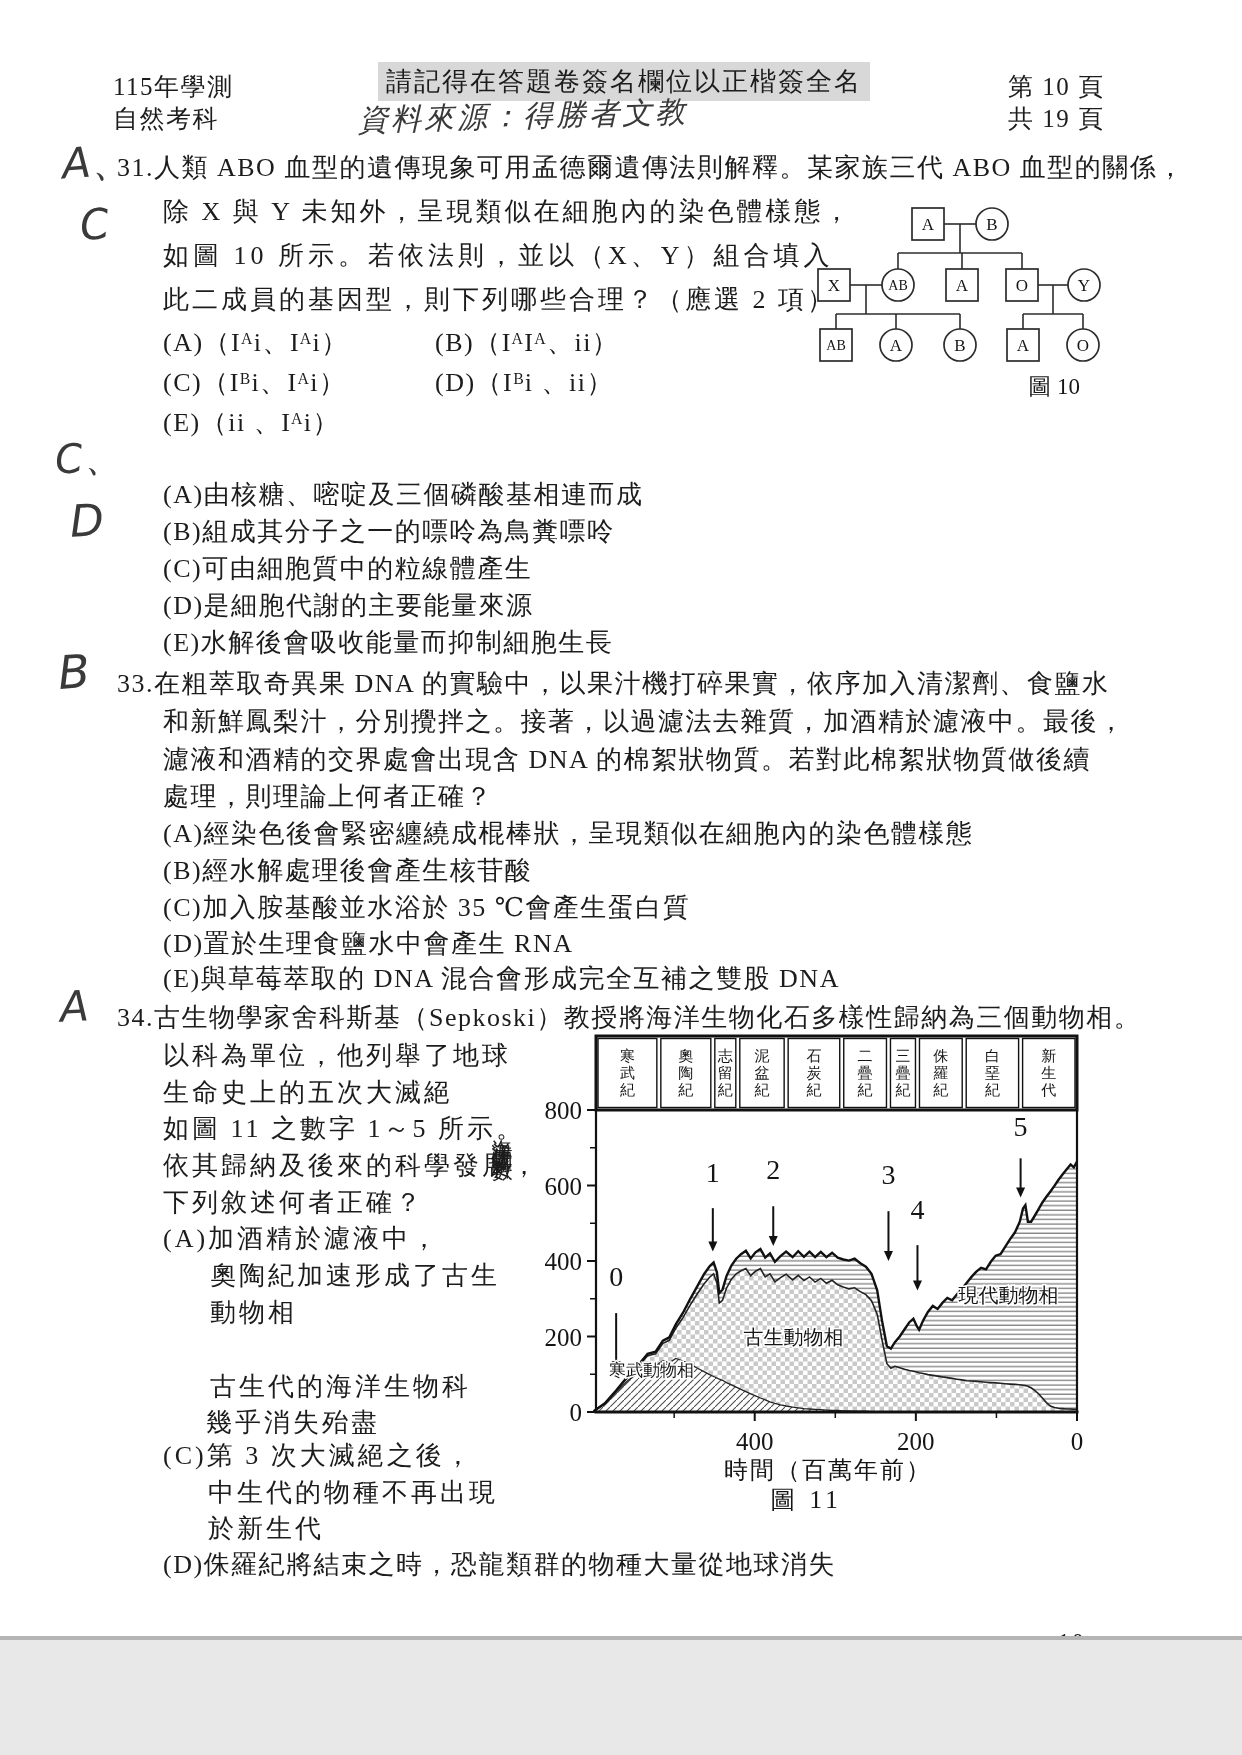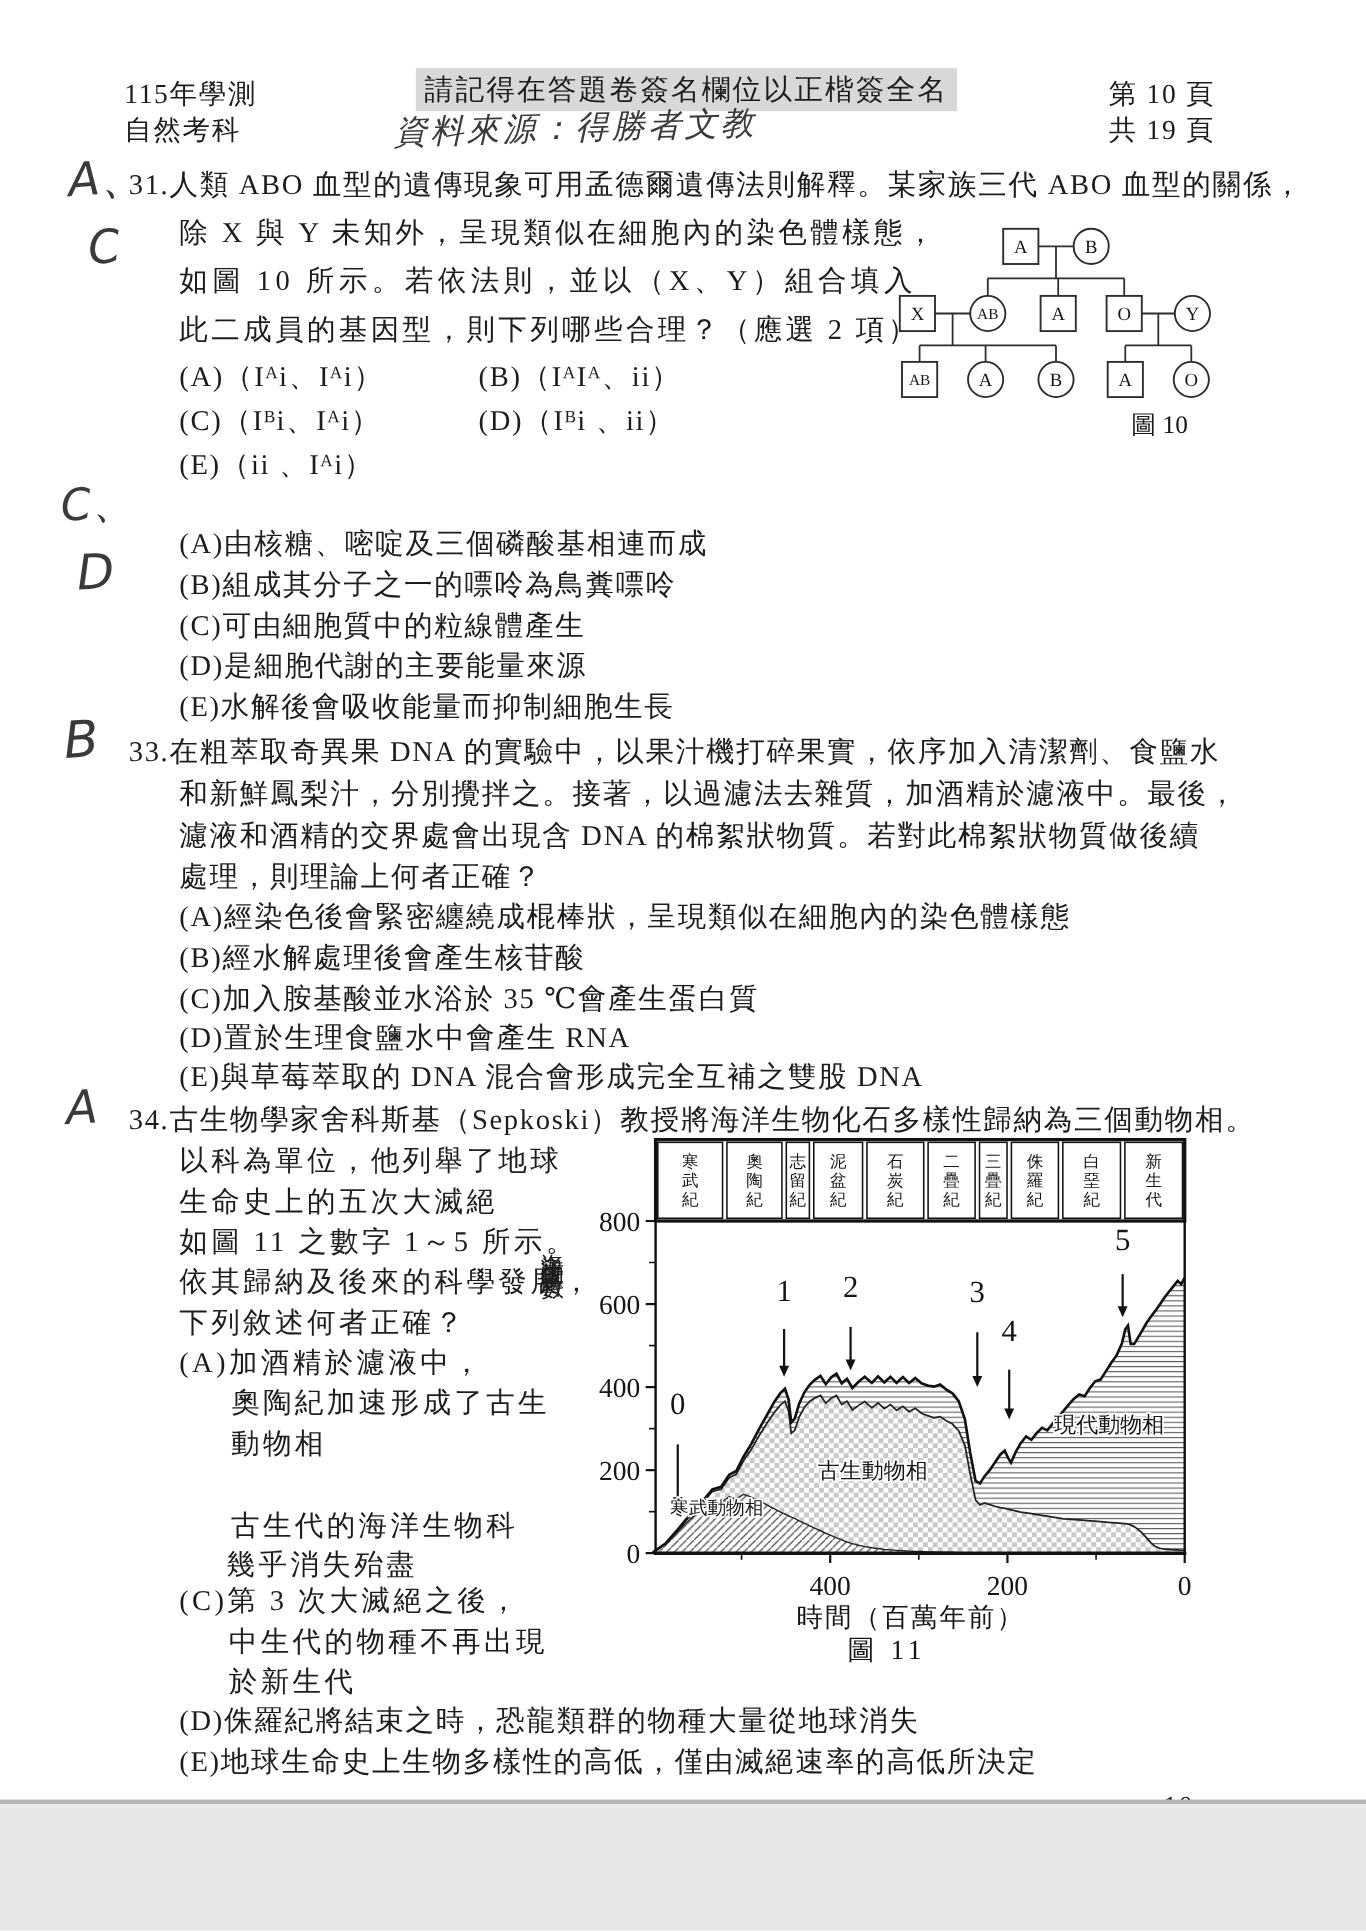--- a/index.html
+++ b/index.html
@@ -126,21 +126,20 @@
   <div class="ln wide" style="left:163px;top:1187px">下列敘述何者正確？</div>
   <div class="ln wide" style="left:163px;top:1223px">(A)加酒精於濾液中，</div>
   <div class="ln wide" style="left:210px;top:1260px">奧陶紀加速形成了古生</div>
   <div class="ln wide" style="left:210px;top:1297px">動物相</div>
   <div class="ln wide" style="left:210px;top:1371px">古生代的海洋生物科</div>
   <div class="ln wide" style="left:206px;top:1407px">幾乎消失殆盡</div>
   <div class="ln wide" style="left:163px;top:1440px">(C)第 3 次大滅絕之後，</div>
   <div class="ln wide" style="left:208px;top:1477px">中生代的物種不再出現</div>
   <div class="ln wide" style="left:208px;top:1513px">於新生代</div>
   <div class="ln" style="left:163px;top:1549px">(D)侏羅紀將結束之時，恐龍類群的物種大量從地球消失</div>
-  <div class="ln" style="left:163px;top:1586px">(E)地球生命史上生物多樣性的高低，僅由滅絕速率的高低所決定</div>
 
   <div style="position:absolute;left:470px;top:1015px;width:660px;height:510px">
     <svg id="fig11" width="660" height="510" viewBox="0 0 660 510">
       <defs>
         <pattern id="patDiag" patternUnits="userSpaceOnUse" width="7" height="7" patternTransform="rotate(0)">
           <rect width="7" height="7" fill="#ffffff"></rect>
           <path d="M-1,8 L8,-1" stroke="#4a4a4a" stroke-width="1.1"></path>
           <path d="M-1,15 L15,-1" stroke="#4a4a4a" stroke-width="0"></path>
         </pattern>
         <pattern id="patCheck" patternUnits="userSpaceOnUse" width="9" height="9">

